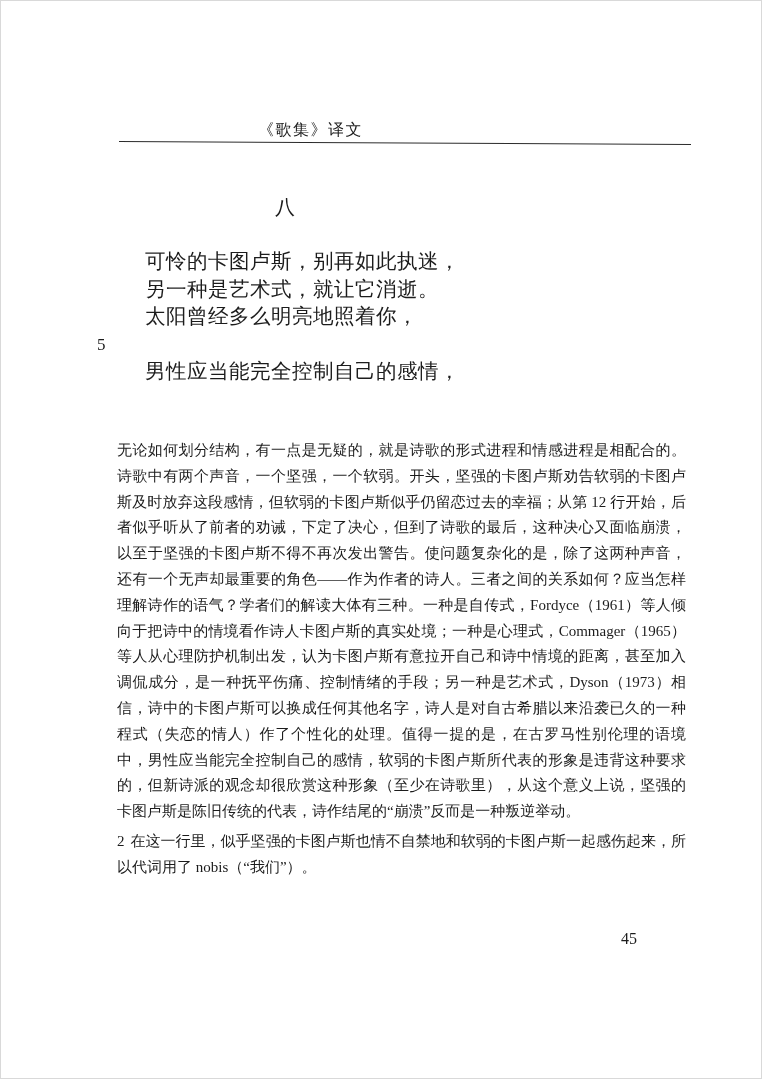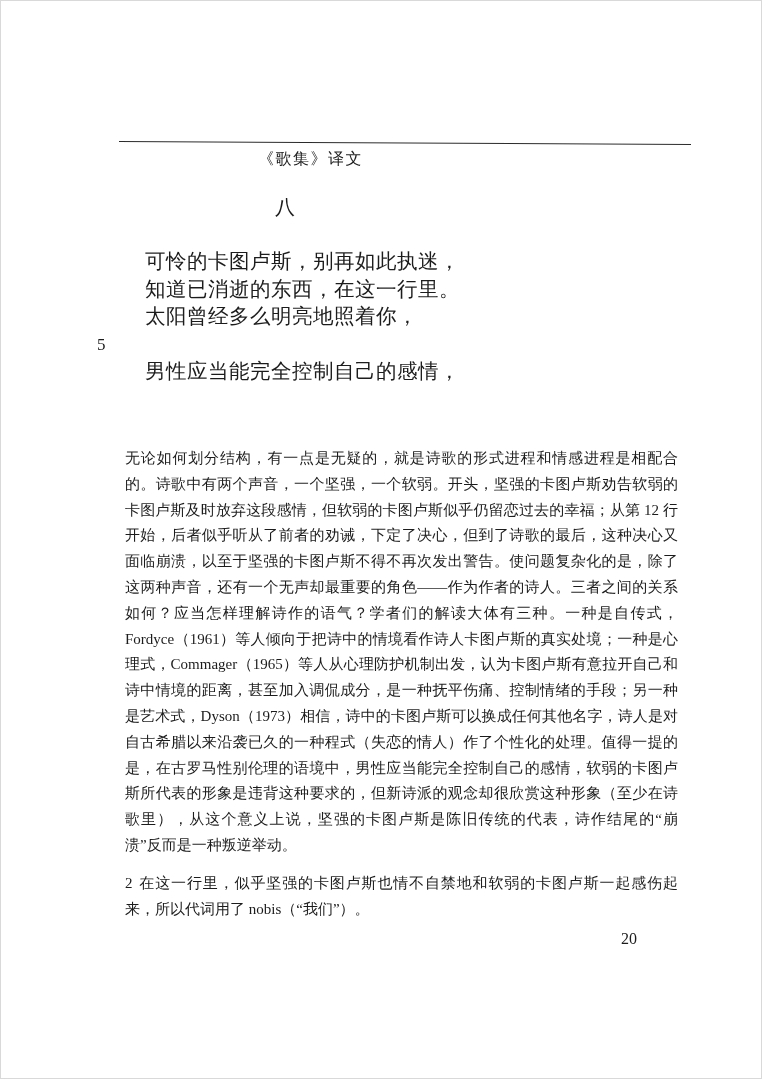--- a/index.html
+++ b/index.html
@@ -8,21 +8,21 @@
     width:762px; height:1079px;
     background:#ffffff;
     border:1px solid #d9d9d9;
     box-sizing:border-box;
     font-family:"Liberation Serif","DejaVu Serif",serif;
     color:#1c1c1c;
     overflow:hidden;
   }
   .header-title {
     position:absolute; left:257px; top:119px;
-    font-size:16px; letter-spacing:1.5px; white-space:nowrap;margin-top:29px;
+    font-size:16px; letter-spacing:1.5px; white-space:nowrap;
   }
   .header-rule {
     position:absolute; left:118px; top:140px;
     width:572px; height:1px; background:#2b2b2b;
     transform:rotate(0.3deg); transform-origin:left center;
   }
   .section-number {
     position:absolute; left:274px; top:193px;
     font-size:20px;
   }
@@ -37,21 +37,21 @@
   }
   .poem-text {
     font-size:20.5px; line-height:27.6px;
     letter-spacing:0.5px; white-space:nowrap;
   }
   .body-block {
     position:absolute; left:112px; top:433px; width:577px;
     font-size:15px; line-height:25.8px;
     text-align:justify; text-justify:inter-ideograph;
   }
-  .body-block p { margin:12px; }
+  .body-block p { margin:4px; }
   .footnote-num { padding-right:6px; }
   .page-number {
     position:absolute; left:620px; top:929px;
     font-size:16px;
   }
 </style>
 </head>
 <body>
 
 <div class="page">
@@ -62,35 +62,35 @@
 
   <div class="section-number">八</div>
 
   <div class="poem">
     <div class="poem-row">
       <span class="poem-num"></span>
       <span class="poem-text">可怜的卡图卢斯，别再如此执迷，</span>
     </div>
     <div class="poem-row">
       <span class="poem-num"></span>
-      <span class="poem-text">知道已消逝的东西，在这一行里。</span>
+      <span class="poem-text">另一种是艺术式，就让它消逝。</span>
     </div>
     <div class="poem-row">
       <span class="poem-num"></span>
       <span class="poem-text">太阳曾经多么明亮地照着你，</span>
     </div>
     <div class="poem-row">
       <span class="poem-num">5</span>
     </div>
     <div class="poem-row">
       <span class="poem-num"></span>
       <span class="poem-text">男性应当能完全控制自己的感情，</span>
     </div>
   </div>
 
   <div class="body-block">
     <p>无论如何划分结构，有一点是无疑的，就是诗歌的形式进程和情感进程是相配合的。诗歌中有两个声音，一个坚强，一个软弱。开头，坚强的卡图卢斯劝告软弱的卡图卢斯及时放弃这段感情，但软弱的卡图卢斯似乎仍留恋过去的幸福；从第 12 行开始，后者似乎听从了前者的劝诫，下定了决心，但到了诗歌的最后，这种决心又面临崩溃，以至于坚强的卡图卢斯不得不再次发出警告。使问题复杂化的是，除了这两种声音，还有一个无声却最重要的角色——作为作者的诗人。三者之间的关系如何？应当怎样理解诗作的语气？学者们的解读大体有三种。一种是自传式，Fordyce（1961）等人倾向于把诗中的情境看作诗人卡图卢斯的真实处境；一种是心理式，Commager（1965）等人从心理防护机制出发，认为卡图卢斯有意拉开自己和诗中情境的距离，甚至加入调侃成分，是一种抚平伤痛、控制情绪的手段；另一种是艺术式，Dyson（1973）相信，诗中的卡图卢斯可以换成任何其他名字，诗人是对自古希腊以来沿袭已久的一种程式（失恋的情人）作了个性化的处理。值得一提的是，在古罗马性别伦理的语境中，男性应当能完全控制自己的感情，软弱的卡图卢斯所代表的形象是违背这种要求的，但新诗派的观念却很欣赏这种形象（至少在诗歌里），从这个意义上说，坚强的卡图卢斯是陈旧传统的代表，诗作结尾的“崩溃”反而是一种叛逆举动。</p>
     <p><span class="footnote-num">2</span><span>在这一行里，似乎坚强的卡图卢斯也情不自禁地和软弱的卡图卢斯一起感伤起来，所以代词用了 nobis（“我们”）。</span></p>
   </div>
 
-  <div class="page-number">20</div>
+  <div class="page-number">45</div>
 
 </div>
 
 </body></html>

